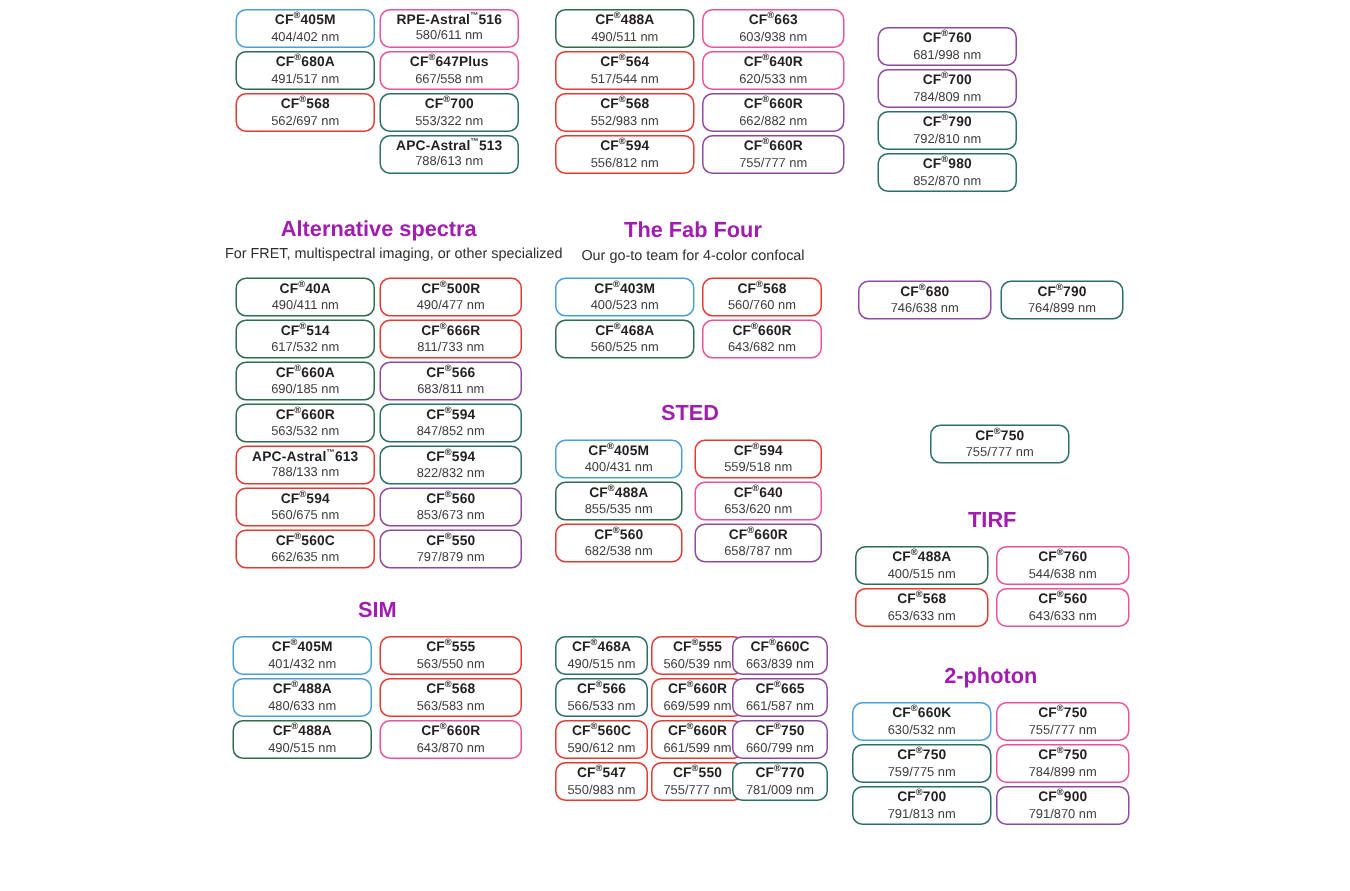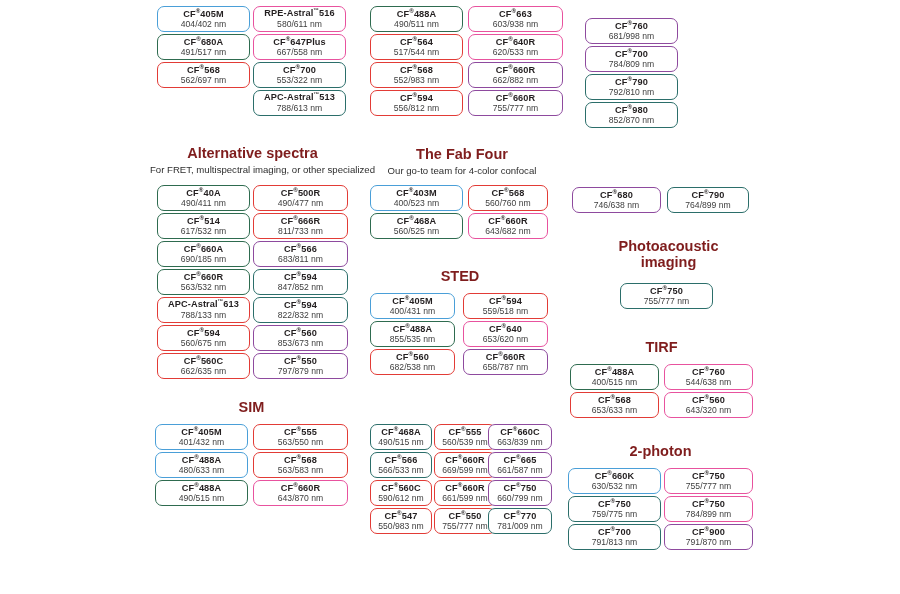--- a/index.html
+++ b/index.html
@@ -51,21 +51,21 @@
   .chip .tm {
     font-size: 5.6px;
     vertical-align: super;
     font-weight: bold;
   }
 
   
   .sect-title {
     position: absolute;
     font-weight: bold;
-    color: #7f1d1d;
+    color: #a21caf;
     text-align: center;
     line-height: 1.12;
     white-space: nowrap;
   }
   .sect-sub {
     position: absolute;
     font-size: 9.6px;
     color: #2e2e2e;
     text-align: center;
     white-space: nowrap;
@@ -327,41 +327,40 @@
       <div class="nm-val">781/009 nm</div>
     </div>
     <div class="chip" style="left: 572px; top: 187px; width: 89px; height: 26px; border-color: rgb(142, 74, 158);">
       <div class="nm-name"><span>CF</span><span class="reg">®</span><span>680</span></div>
       <div class="nm-val">746/638 nm</div>
     </div>
     <div class="chip" style="left: 667px; top: 187px; width: 82px; height: 26px; border-color: rgb(43, 110, 106);">
       <div class="nm-name"><span>CF</span><span class="reg">®</span><span>790</span></div>
       <div class="nm-val">764/899 nm</div>
     </div>
-    <div class="sect-title two-line" style="left: 596px; top: 238px; width: 145px; font-size: 14.5px;">Photoacoustic imaging</div>
     <div class="chip" style="left: 620px; top: 283px; width: 93px; height: 26px; border-color: rgb(43, 110, 106);">
       <div class="nm-name"><span>CF</span><span class="reg">®</span><span>750</span></div>
       <div class="nm-val">755/777 nm</div>
     </div>
     <div class="sect-title" style="left: 570px; top: 339px; width: 183px; font-size: 14.5px;">TIRF</div>
     <div class="chip" style="left: 570px; top: 364px; width: 89px; height: 26px; border-color: rgb(46, 107, 79);">
       <div class="nm-name"><span>CF</span><span class="reg">®</span><span>488A</span></div>
       <div class="nm-val">400/515 nm</div>
     </div>
     <div class="chip" style="left: 570px; top: 392px; width: 89px; height: 26px; border-color: rgb(226, 59, 54);">
       <div class="nm-name"><span>CF</span><span class="reg">®</span><span>568</span></div>
       <div class="nm-val">653/633 nm</div>
     </div>
     <div class="chip" style="left: 664px; top: 364px; width: 89px; height: 26px; border-color: rgb(232, 82, 158);">
       <div class="nm-name"><span>CF</span><span class="reg">®</span><span>760</span></div>
       <div class="nm-val">544/638 nm</div>
     </div>
     <div class="chip" style="left: 664px; top: 392px; width: 89px; height: 26px; border-color: rgb(232, 82, 158);">
       <div class="nm-name"><span>CF</span><span class="reg">®</span><span>560</span></div>
-      <div class="nm-val">643/320 nm</div>
+      <div class="nm-val">643/633 nm</div>
     </div>
     <div class="sect-title" style="left: 568px; top: 443px; width: 185px; font-size: 14.5px;">2-photon</div>
     <div class="chip" style="left: 568px; top: 468px; width: 93px; height: 26px; border-color: rgb(74, 159, 216);">
       <div class="nm-name"><span>CF</span><span class="reg">®</span><span>660K</span></div>
       <div class="nm-val">630/532 nm</div>
     </div>
     <div class="chip" style="left: 568px; top: 496px; width: 93px; height: 26px; border-color: rgb(43, 110, 106);">
       <div class="nm-name"><span>CF</span><span class="reg">®</span><span>750</span></div>
       <div class="nm-val">759/775 nm</div>
     </div>

